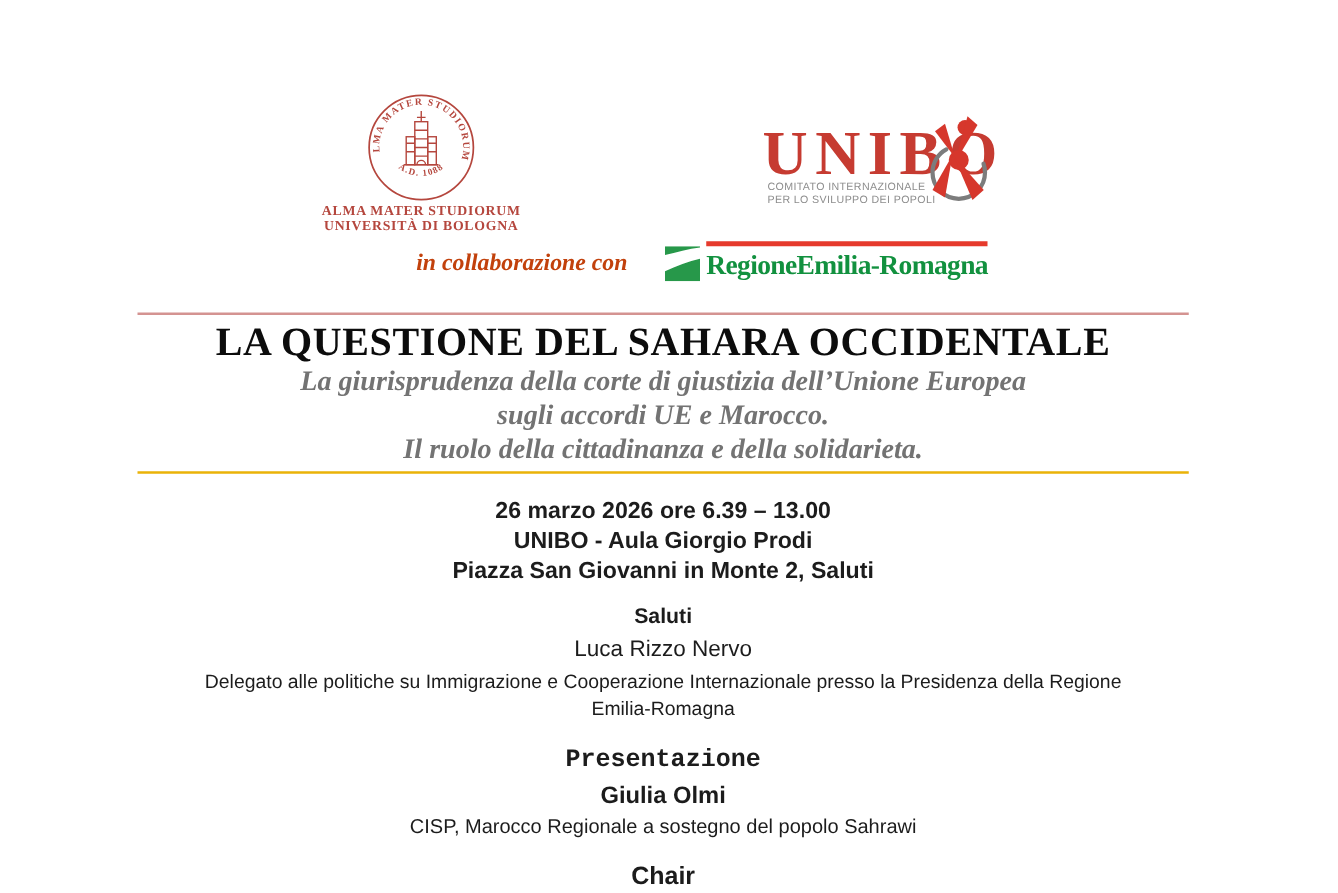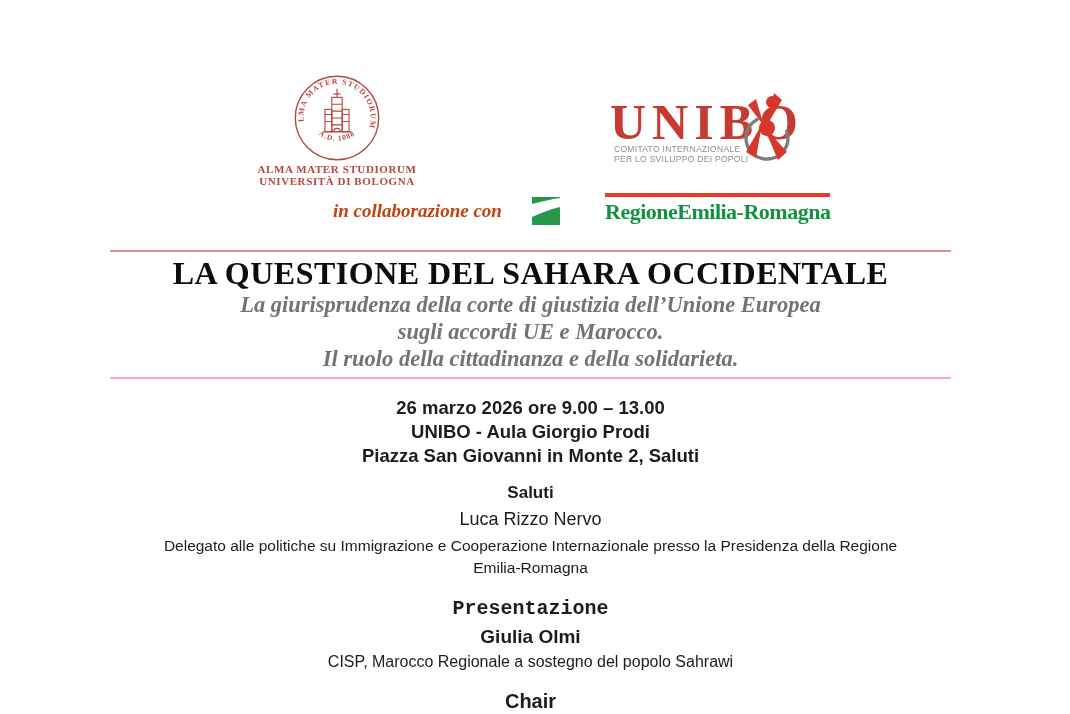--- a/index.html
+++ b/index.html
@@ -45,36 +45,36 @@
     left:333px;top:200px;
     font-family:"Liberation Serif", serif;
     font-style:italic;font-weight:bold;
     font-size:19px;line-height:22px;
     color:#c2410c;
   }
   .regione-logo{
     left:532px;top:193px;
     display:flex;align-items:flex-end;gap:5px;
   }
-  .regione-col{display:flex;flex-direction:column;margin-left:40px;}
+  .regione-col{display:flex;flex-direction:column;}
   .regione-bar{height:4px;background:#e63a2c;margin-bottom:2px;}
   .regione-wordmark{
     font-family:"Liberation Serif", serif;
     font-weight:bold;
     font-size:22px;line-height:26px;
     letter-spacing:-0.5px;
     color:#12913f;
     white-space:nowrap;
   }
 
   
   .title-block{
     left:110px;top:250px;width:841px;
     border-top:2px solid #d49391;
-    border-bottom:2px solid #f9a8d4;
+    border-bottom:2px solid #eab308;
     padding:3px 0 5px 0;
     text-align:center;
   }
   .main-title{
     font-family:"Liberation Serif", serif;
     font-weight:bold;
     font-size:32px;line-height:36px;
     letter-spacing:0.5px;
     color:#0c0c0c;
   }
@@ -176,21 +176,21 @@
   </div>
 
   <div class="abs title-block">
     <div class="main-title">LA QUESTIONE DEL SAHARA OCCIDENTALE</div>
     <div class="subtitle-line">La giurisprudenza della corte di giustizia dell’Unione Europea</div>
     <div class="subtitle-line">sugli accordi UE e Marocco.</div>
     <div class="subtitle-line">Il ruolo della cittadinanza e della solidarieta.</div>
   </div>
 
   <div class="abs event-block">
-    <div>26 marzo 2026 ore 9.00 – 13.00</div>
+    <div>26 marzo 2026 ore 6.39 – 13.00</div>
     <div>UNIBO - Aula Giorgio Prodi</div>
     <div>Piazza San Giovanni in Monte 2, Saluti</div>
   </div>
 
   <div class="abs section saluti-block">
     <div class="saluti-heading">Saluti</div>
     <div class="saluti-speaker">Luca Rizzo Nervo</div>
     <div class="saluti-role">Delegato alle politiche su Immigrazione e Cooperazione Internazionale presso la Presidenza della Regione</div>
     <div class="saluti-role">Emilia-Romagna</div>
   </div>

